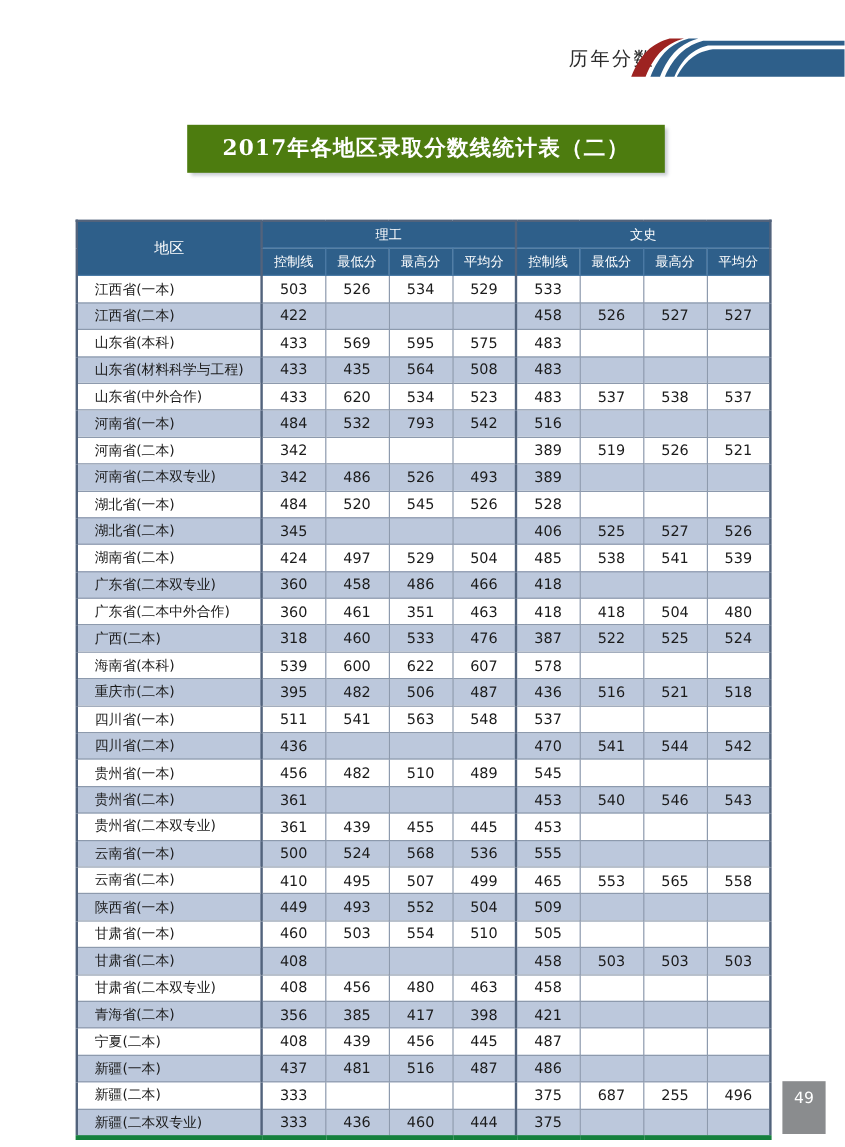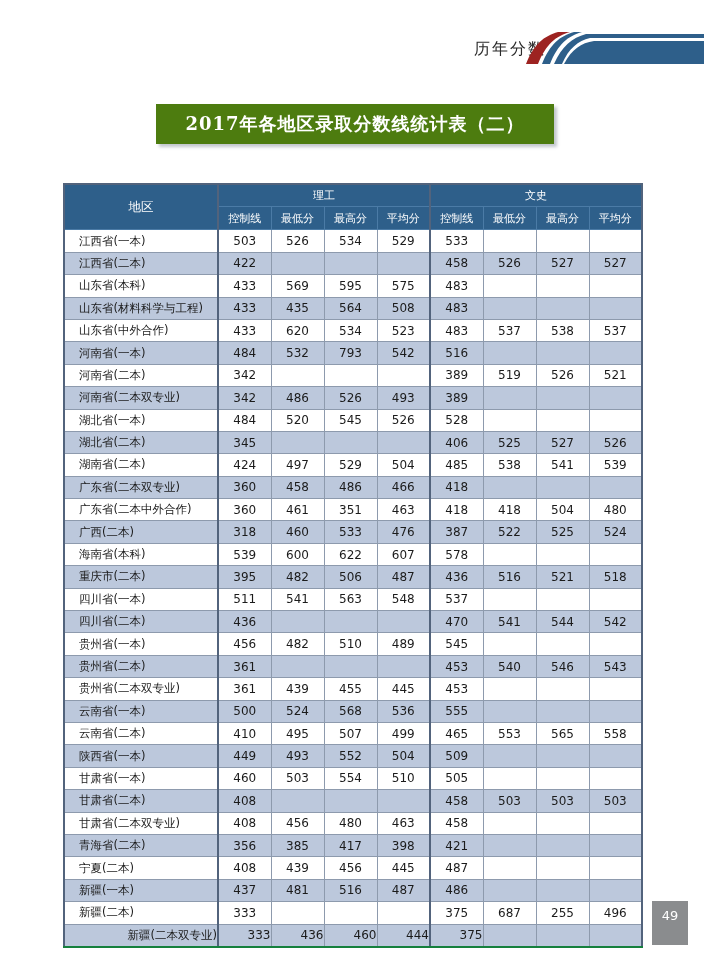--- a/index.html
+++ b/index.html
@@ -120,22 +120,21 @@
     border-left: 2px solid #52637c;
   }
   .score-table thead th.edge-right,
   .score-table tbody td.edge-right {
     border-right: 2px solid #52637c;
   }
   .score-table thead tr:first-child th {
     border-top: 2px solid #52637c;
   }
   .score-table tbody tr:last-child td {
-    border-bottom: 2px solid #15803d;
-    text-align: right;
+    border-bottom: 4px solid #15803d;
   }
 
   
   .score-table tbody td {
     background: #ffffff;
     color: #1b1b1b;
     font-family: "DejaVu Sans", "Liberation Sans", sans-serif;
   }
   .score-table tbody tr.alt td {
     background: #bcc8dc;

